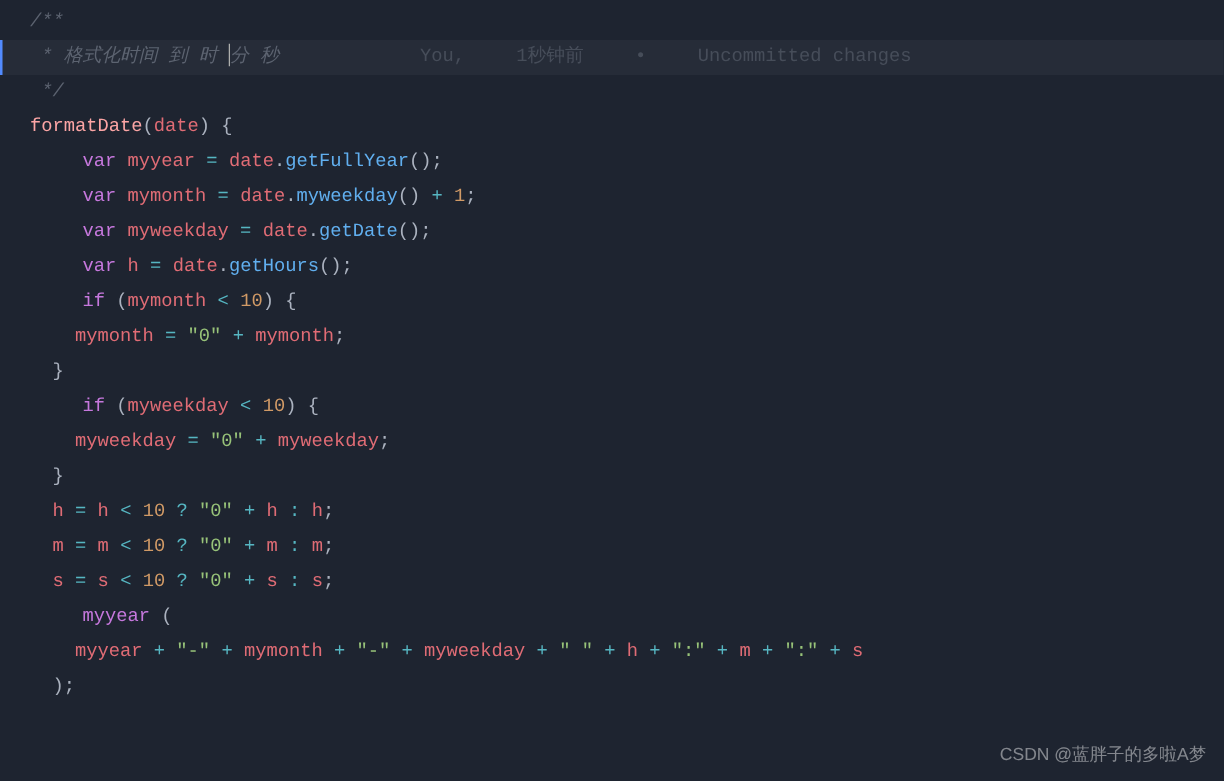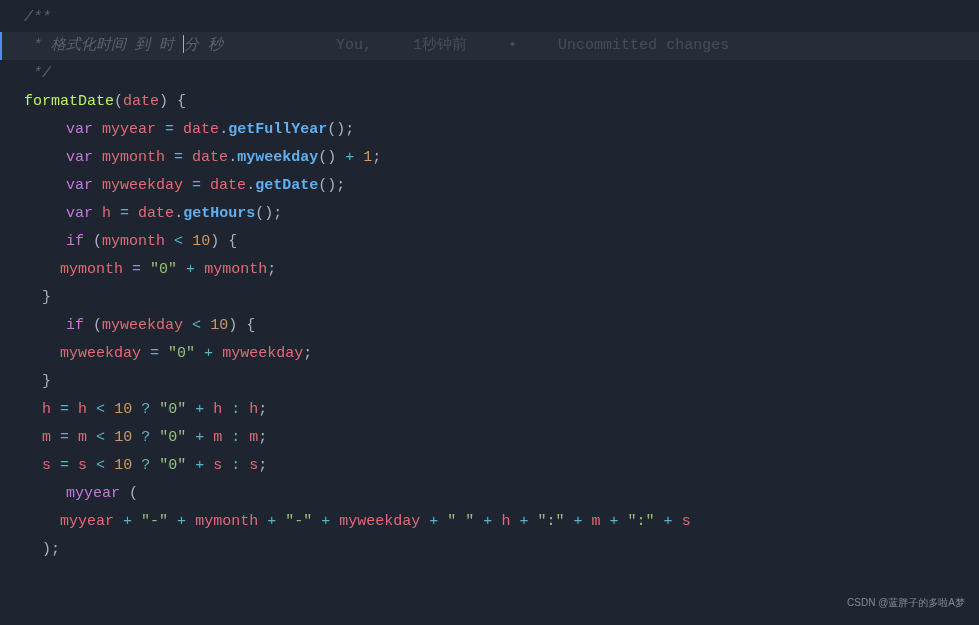--- a/index.html
+++ b/index.html
@@ -31,45 +31,45 @@
       border-left: 2px solid #528bff;
       top: 32px;
     }
     .line {
       white-space: pre;
       position: relative;
       z-index: 1;
     }
     .comment { color: #5c6370; font-style: italic; }
     .keyword { color: #c678dd; margin-left: 24px; }
-    .funcname { color: #bef264; }
+    .funcname { color: #fca5a5; }
     .param { color: #e06c75; }
     .variable { color: #e06c75; }
-    .method { color: #61afef; font-weight: bold; }
+    .method { color: #61afef; }
     .punct { color: #abb2bf; }
     .operator { color: #56b6c2; }
     .string { color: #98c379; }
     .number { color: #d19a66; }
     .brace { color: #abb2bf; }
     .red { color: #e06c75; }
     .gitlens { color: #5c6370; opacity: 0.6; font-style: normal; margin-left: 32px; }
     .cursor-mark {
       display: inline-block;
       width: 1px;
       height: 18px;
       background: #aeafad;
       vertical-align: middle;
       margin-bottom: 2px;
     }
     .watermark {
       position: absolute;
       bottom: 8px;
       right: 14px;
       color: rgba(255,255,255,0.45);
-      font-size: 10px;
+      font-size: 14px;
       font-family: sans-serif;
       z-index: 5;
     }
   </style>
 </head>
 <body>
 
 <div class="editor">
   <div class="cursor-line"></div>
 

